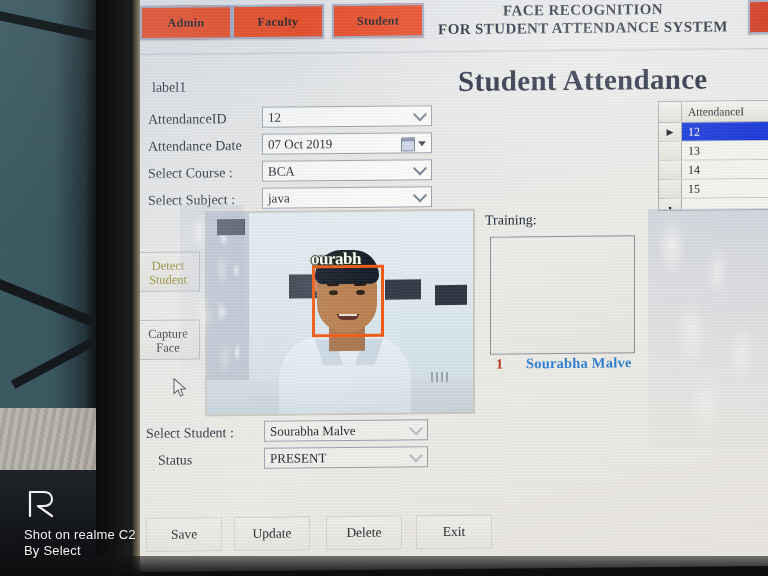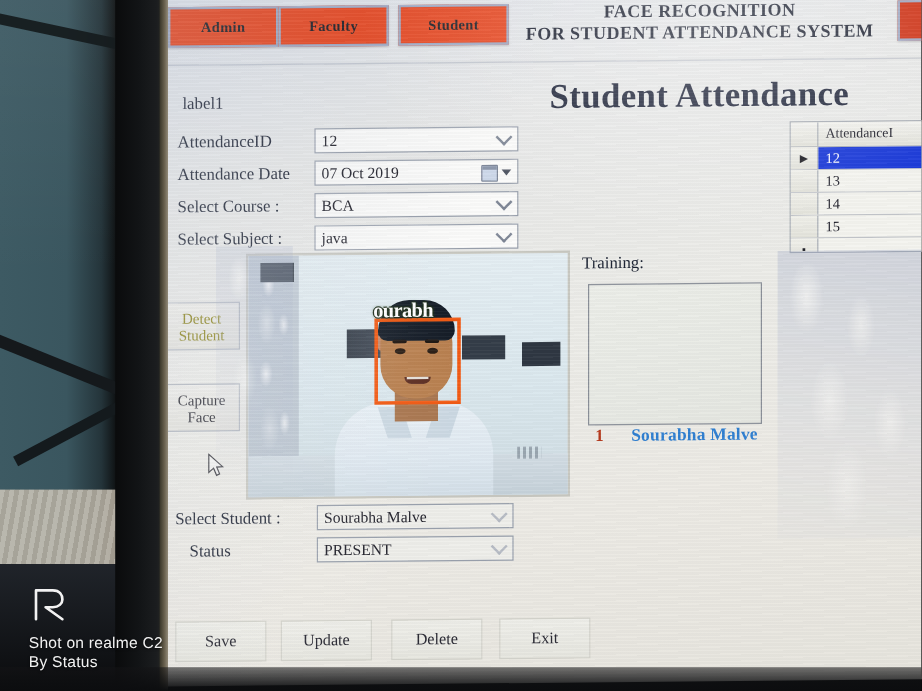--- a/index.html
+++ b/index.html
@@ -635,16 +635,16 @@
 
   <div class="bottom-dark"></div>
 
   <div class="watermark">
     <span class="wm-logo">
       <svg width="34" height="30" viewBox="0 0 34 30">
         <path d="M4,28 L4,4 L18,4 C24,4 26,8 26,11.5 C26,15 23,18 18,18 L12,18 L26,28" fill="none" stroke="#f2f2f2" stroke-width="2.2" stroke-linecap="round" stroke-linejoin="round"></path>
       </svg>
     </span>
     <span class="wm-l1">Shot on realme C2</span>
-    <span class="wm-l2">By Status</span>
+    <span class="wm-l2">By Select</span>
   </div>
 
 </div>
 
 </body></html>

